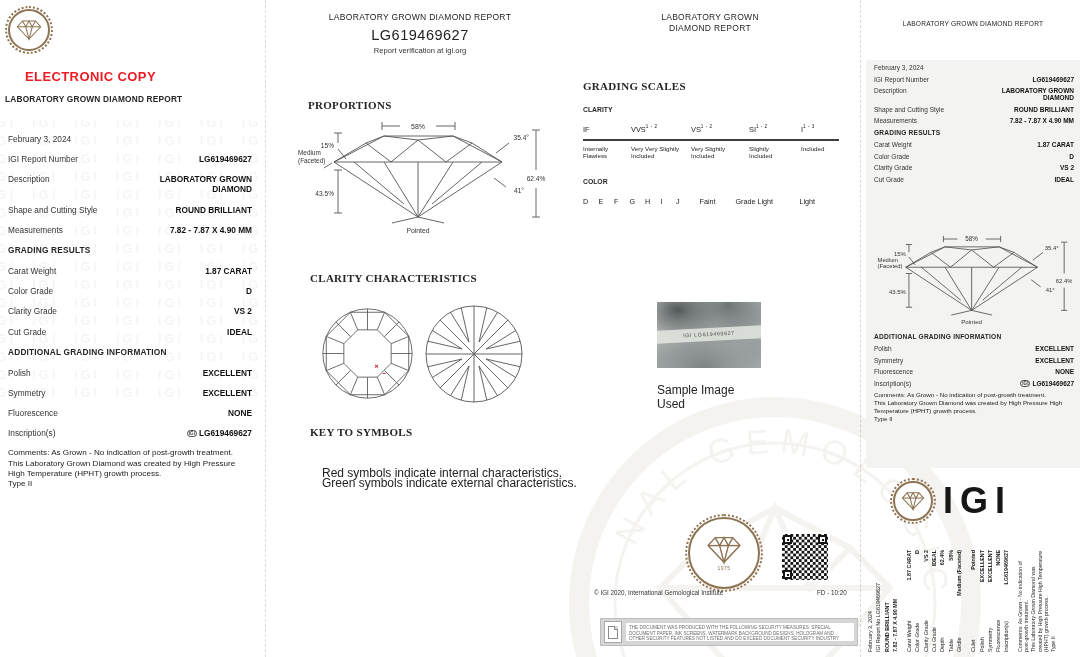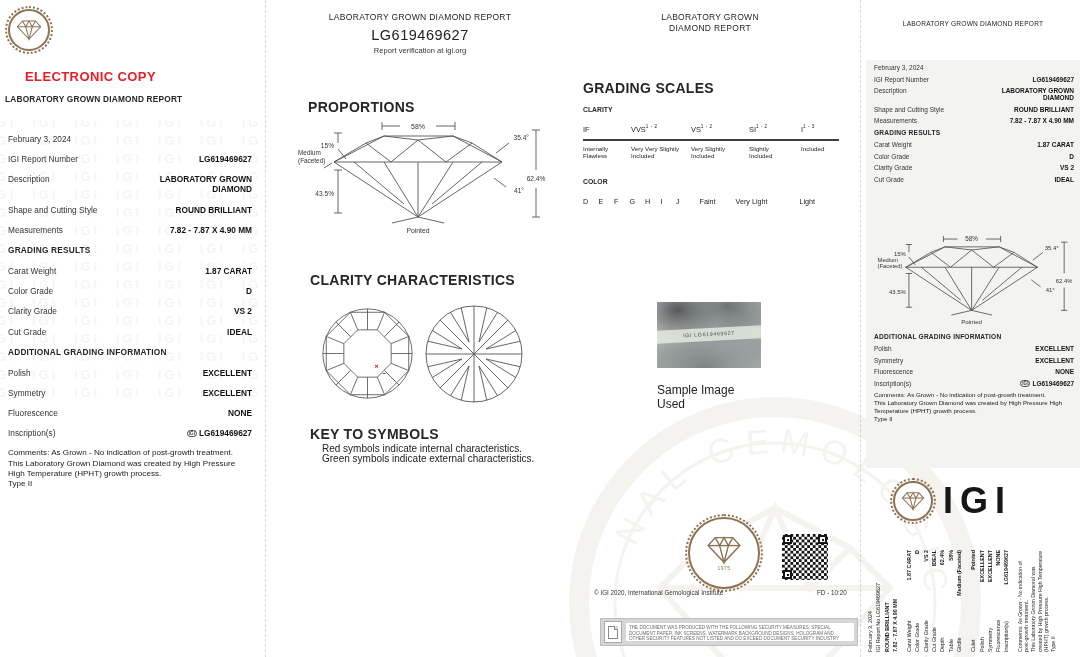--- a/index.html
+++ b/index.html
@@ -29,22 +29,22 @@
   .frow .lab{color:#333;}
   .frow .val{font-weight:700;text-align:right;max-width:118px;color:#111;}
   .shead{font-size:8.3px;font-weight:700;margin:3px 0 11px 0;letter-spacing:.2px;}
   .comments{font-size:8.1px;line-height:10.3px;color:#222;}
   .igi-mark{display:inline-block;border:0.5px solid #444;border-radius:4px;font-size:4.6px;padding:0 1px;
             vertical-align:1px;margin-right:2px;font-weight:700;color:#444;}
   
   .p2-title{left:300px;top:12px;width:240px;text-align:center;font-size:8.5px;letter-spacing:.3px;color:#222;}
   .p2-repno{left:300px;top:27px;width:240px;text-align:center;font-size:14.5px;letter-spacing:.5px;color:#222;}
   .p2-verif{left:300px;top:46px;width:240px;text-align:center;font-size:7.6px;color:#333;}
-  .sec-head{font-size:14px;font-weight:700;letter-spacing:.3px;}
-  .key-lines{font-size:10px;line-height:10px;color:#222;}
+  .sec-head{font-size:11px;font-weight:700;letter-spacing:.3px;font-family:Liberation Serif, serif;}
+  .key-lines{font-size:12px;line-height:10px;color:#222;margin-top:24px;}
   .www{left:330px;top:612px;width:235px;text-align:center;font-size:13px;font-weight:700;color:#111;}
   .prop-svg text{font-family:"Liberation Sans",sans-serif;fill:#333;stroke:none;}
   .plot-svg{stroke:#555;fill:none;stroke-width:.9;}
   
   .p3-title{left:590px;top:12px;width:240px;text-align:center;font-size:8.5px;line-height:11px;letter-spacing:.3px;}
   .scale{position:absolute;left:583px;width:256px;}
   .scale .codes{display:flex;font-size:7.4px;font-weight:400;color:#222;}
   .scale .codes .c{box-sizing:border-box;}
   .scale sup{font-size:4.6px;vertical-align:4px;letter-spacing:.5px;}
   .scale .rule{height:2.2px;background:#3f3f3f;margin:5px 0 4px 0;}
@@ -327,21 +327,21 @@
   <div class="abs" style="left:583px;top:197px;width:256px;">
     <div class="color-letters">
       <span>D</span>
       <span>E</span>
       <span>F</span>
       <span>G</span>
       <span>H</span>
       <span>I</span>
       <span>J</span>
       <span style="width:36px;margin-left:8px;">Faint</span>
-      <span style="width:64px;">Very Light</span>
+      <span style="width:64px;">Grade Light</span>
       <span>Light</span>
     </div>
     <div class="rule" style="margin-top:6px;"></div>
   </div>
 
   <svg class="abs big-wm" viewBox="0 0 430 430">
     <g fill="none" stroke="#8d7352">
       <circle cx="215" cy="215" r="196" stroke-width="20"></circle>
       <circle cx="215" cy="215" r="160" stroke-width="3"></circle>
       <path id="arcp" d="M 65,215 A 150,150 0 0 1 365,215" fill="none" stroke="none"></path>

